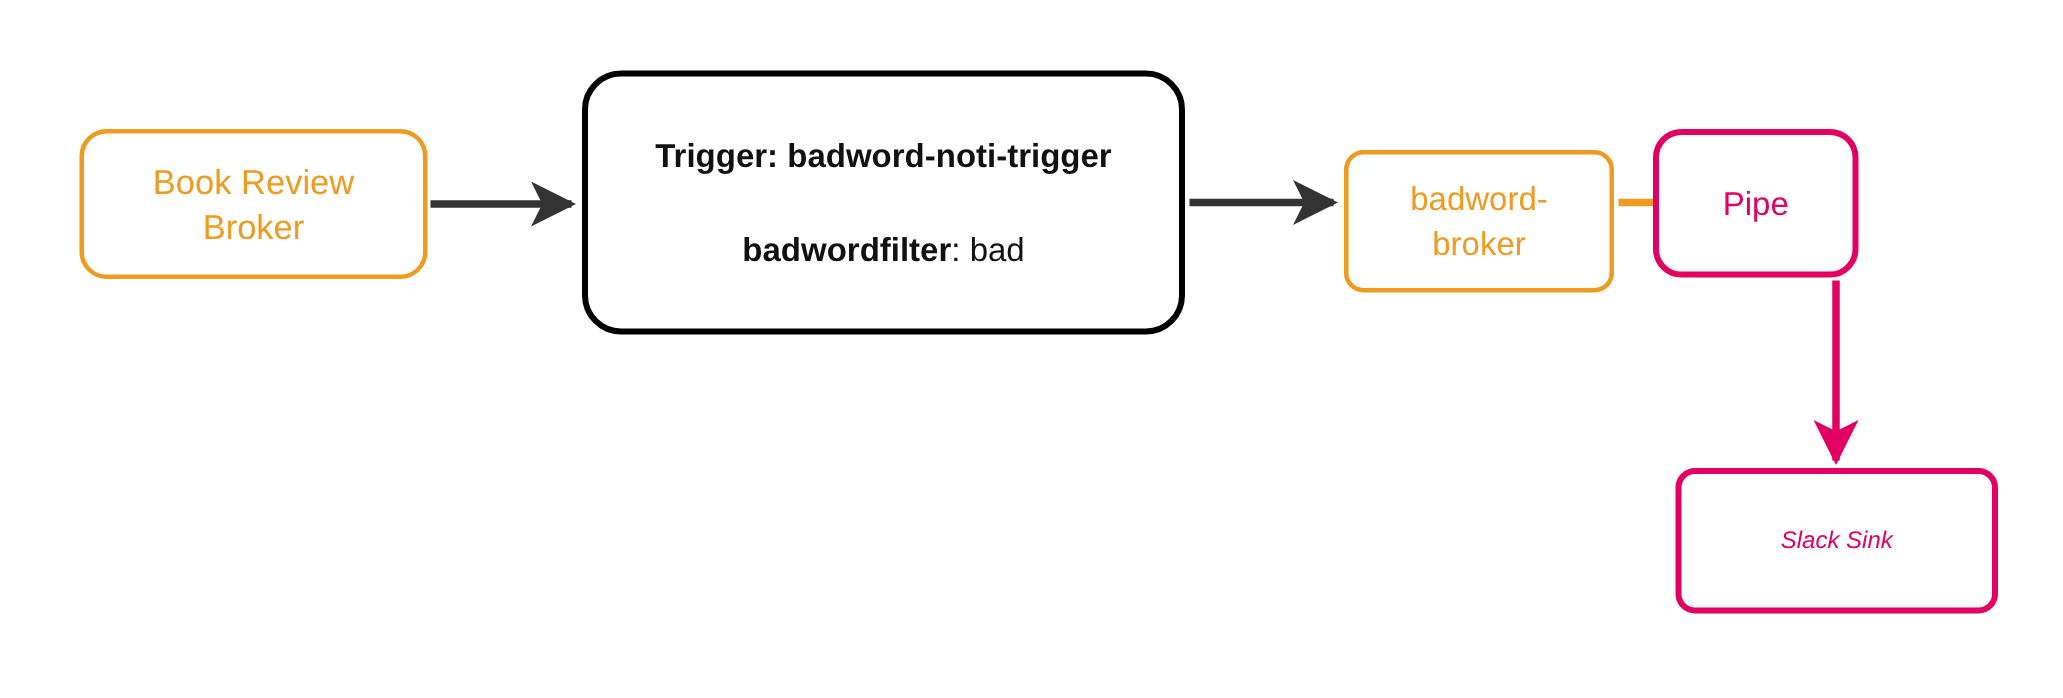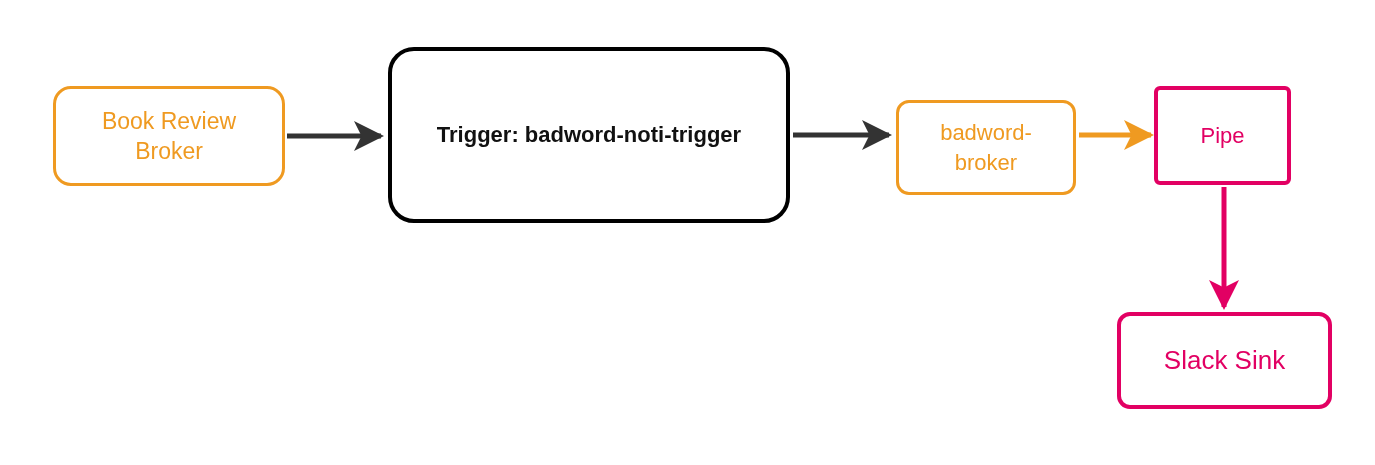--- a/index.html
+++ b/index.html
@@ -85,40 +85,41 @@
     width: 180px;
     height: 95px;
     border: 3px solid #ef9a21;
     border-radius: 13px;
     color: #ef9a21;
     font-size: 22px;
   }
 
   
   #node-pipe {
-    left: 1154px;
+    left: 1102px;
     top: 86px;
     width: 137px;
     height: 99px;
     border: 4px solid #e20063;
-    border-radius: 6px;
+    border-radius: 19px;
     color: #e20063;
     font-size: 22px;
   }
 
   
   #node-slack-sink {
     left: 1117px;
     top: 312px;
     width: 215px;
     height: 97px;
     border: 4px solid #e20063;
     border-radius: 13px;
     color: #e20063;
-    font-size: 26px;
+    font-size: 16px;
+    font-style: italic;
   }
 </style>
 </head>
 <body>
 
 <div id="canvas">
 
   <svg id="edge-layer" viewBox="0 0 1375 465" width="1375" height="465" xmlns="http://www.w3.org/2000/svg">
     <defs>
       <marker id="arrow-dark" viewBox="0 0 10 10" refX="9" refY="5" markerWidth="6" markerHeight="6" orient="auto-start-reverse">
@@ -142,20 +143,21 @@
   </svg>
 
   <div class="node" id="node-book-review-broker">
     <span class="node-label">Book Review
 Broker</span>
   </div>
 
   <div class="node" id="node-trigger">
     <span class="node-label">
       <span class="line all-bold"><span class="k">Trigger: badword-noti-trigger</span></span>
+      <span class="line"><span class="k">badwordfilter</span><span class="v">: bad</span></span>
     </span>
   </div>
 
   <div class="node" id="node-badword-broker">
     <span class="node-label">badword-
 broker</span>
   </div>
 
   <div class="node" id="node-pipe">
     <span class="node-label">Pipe</span>

